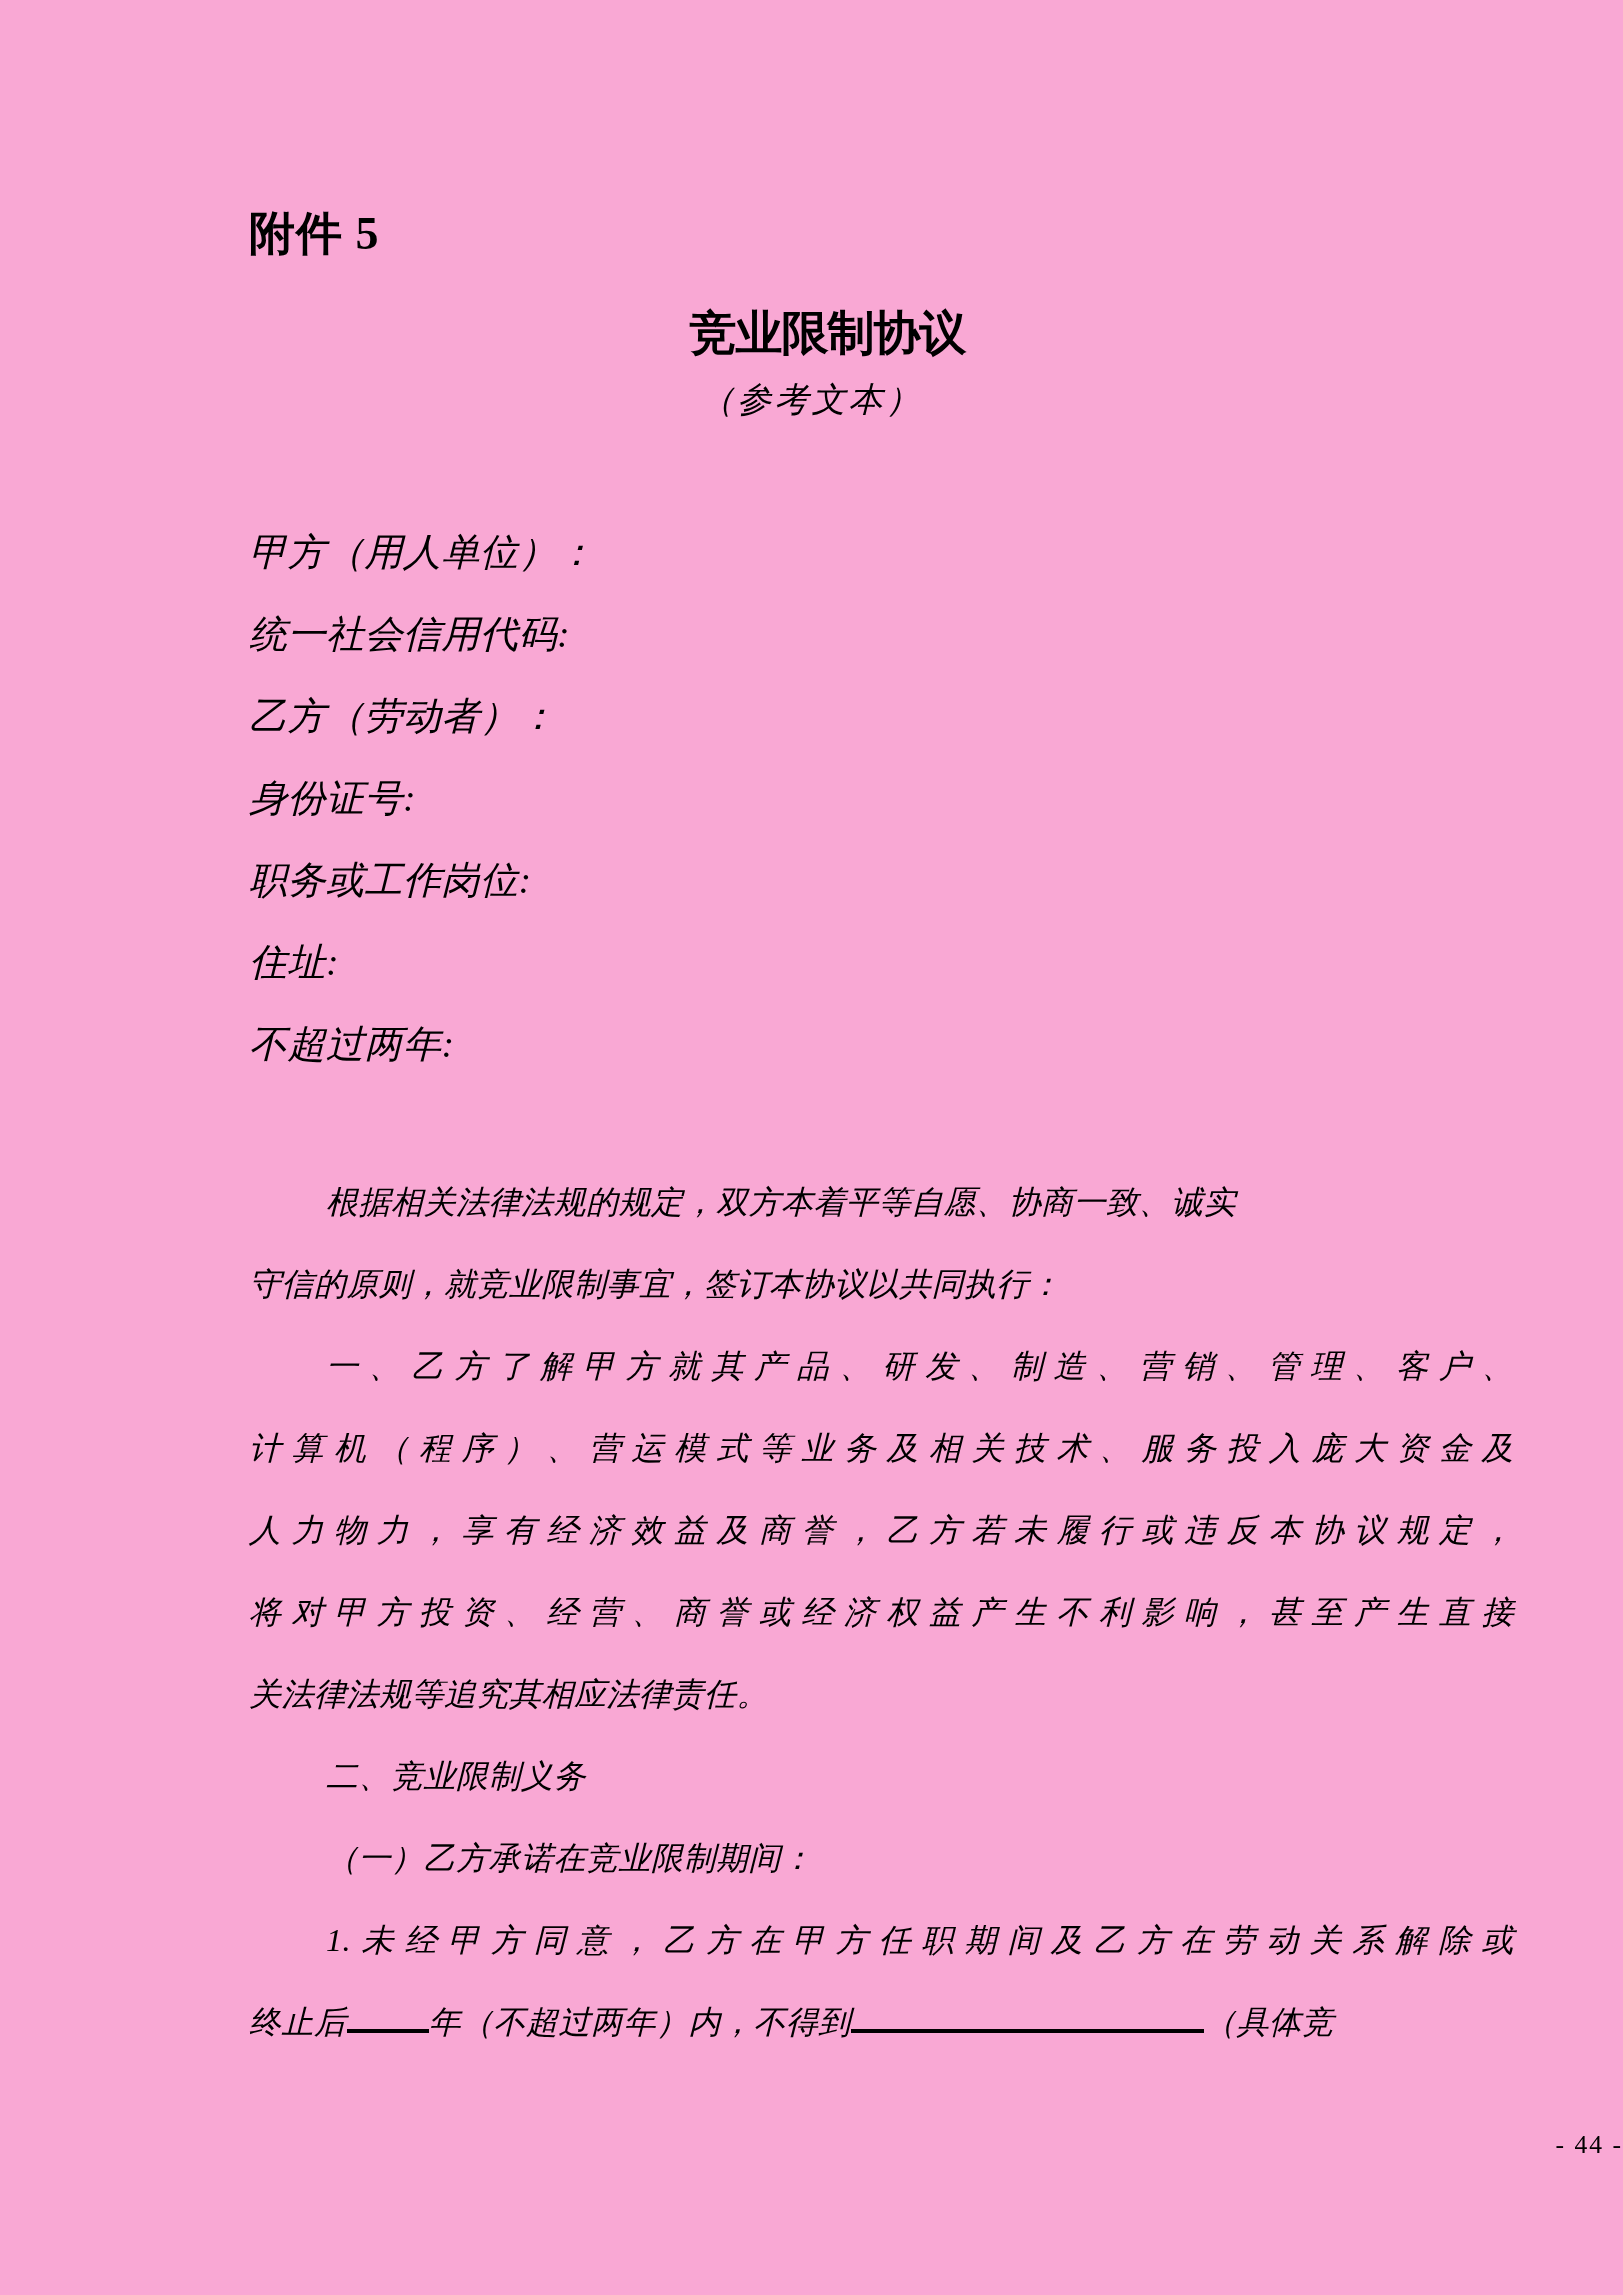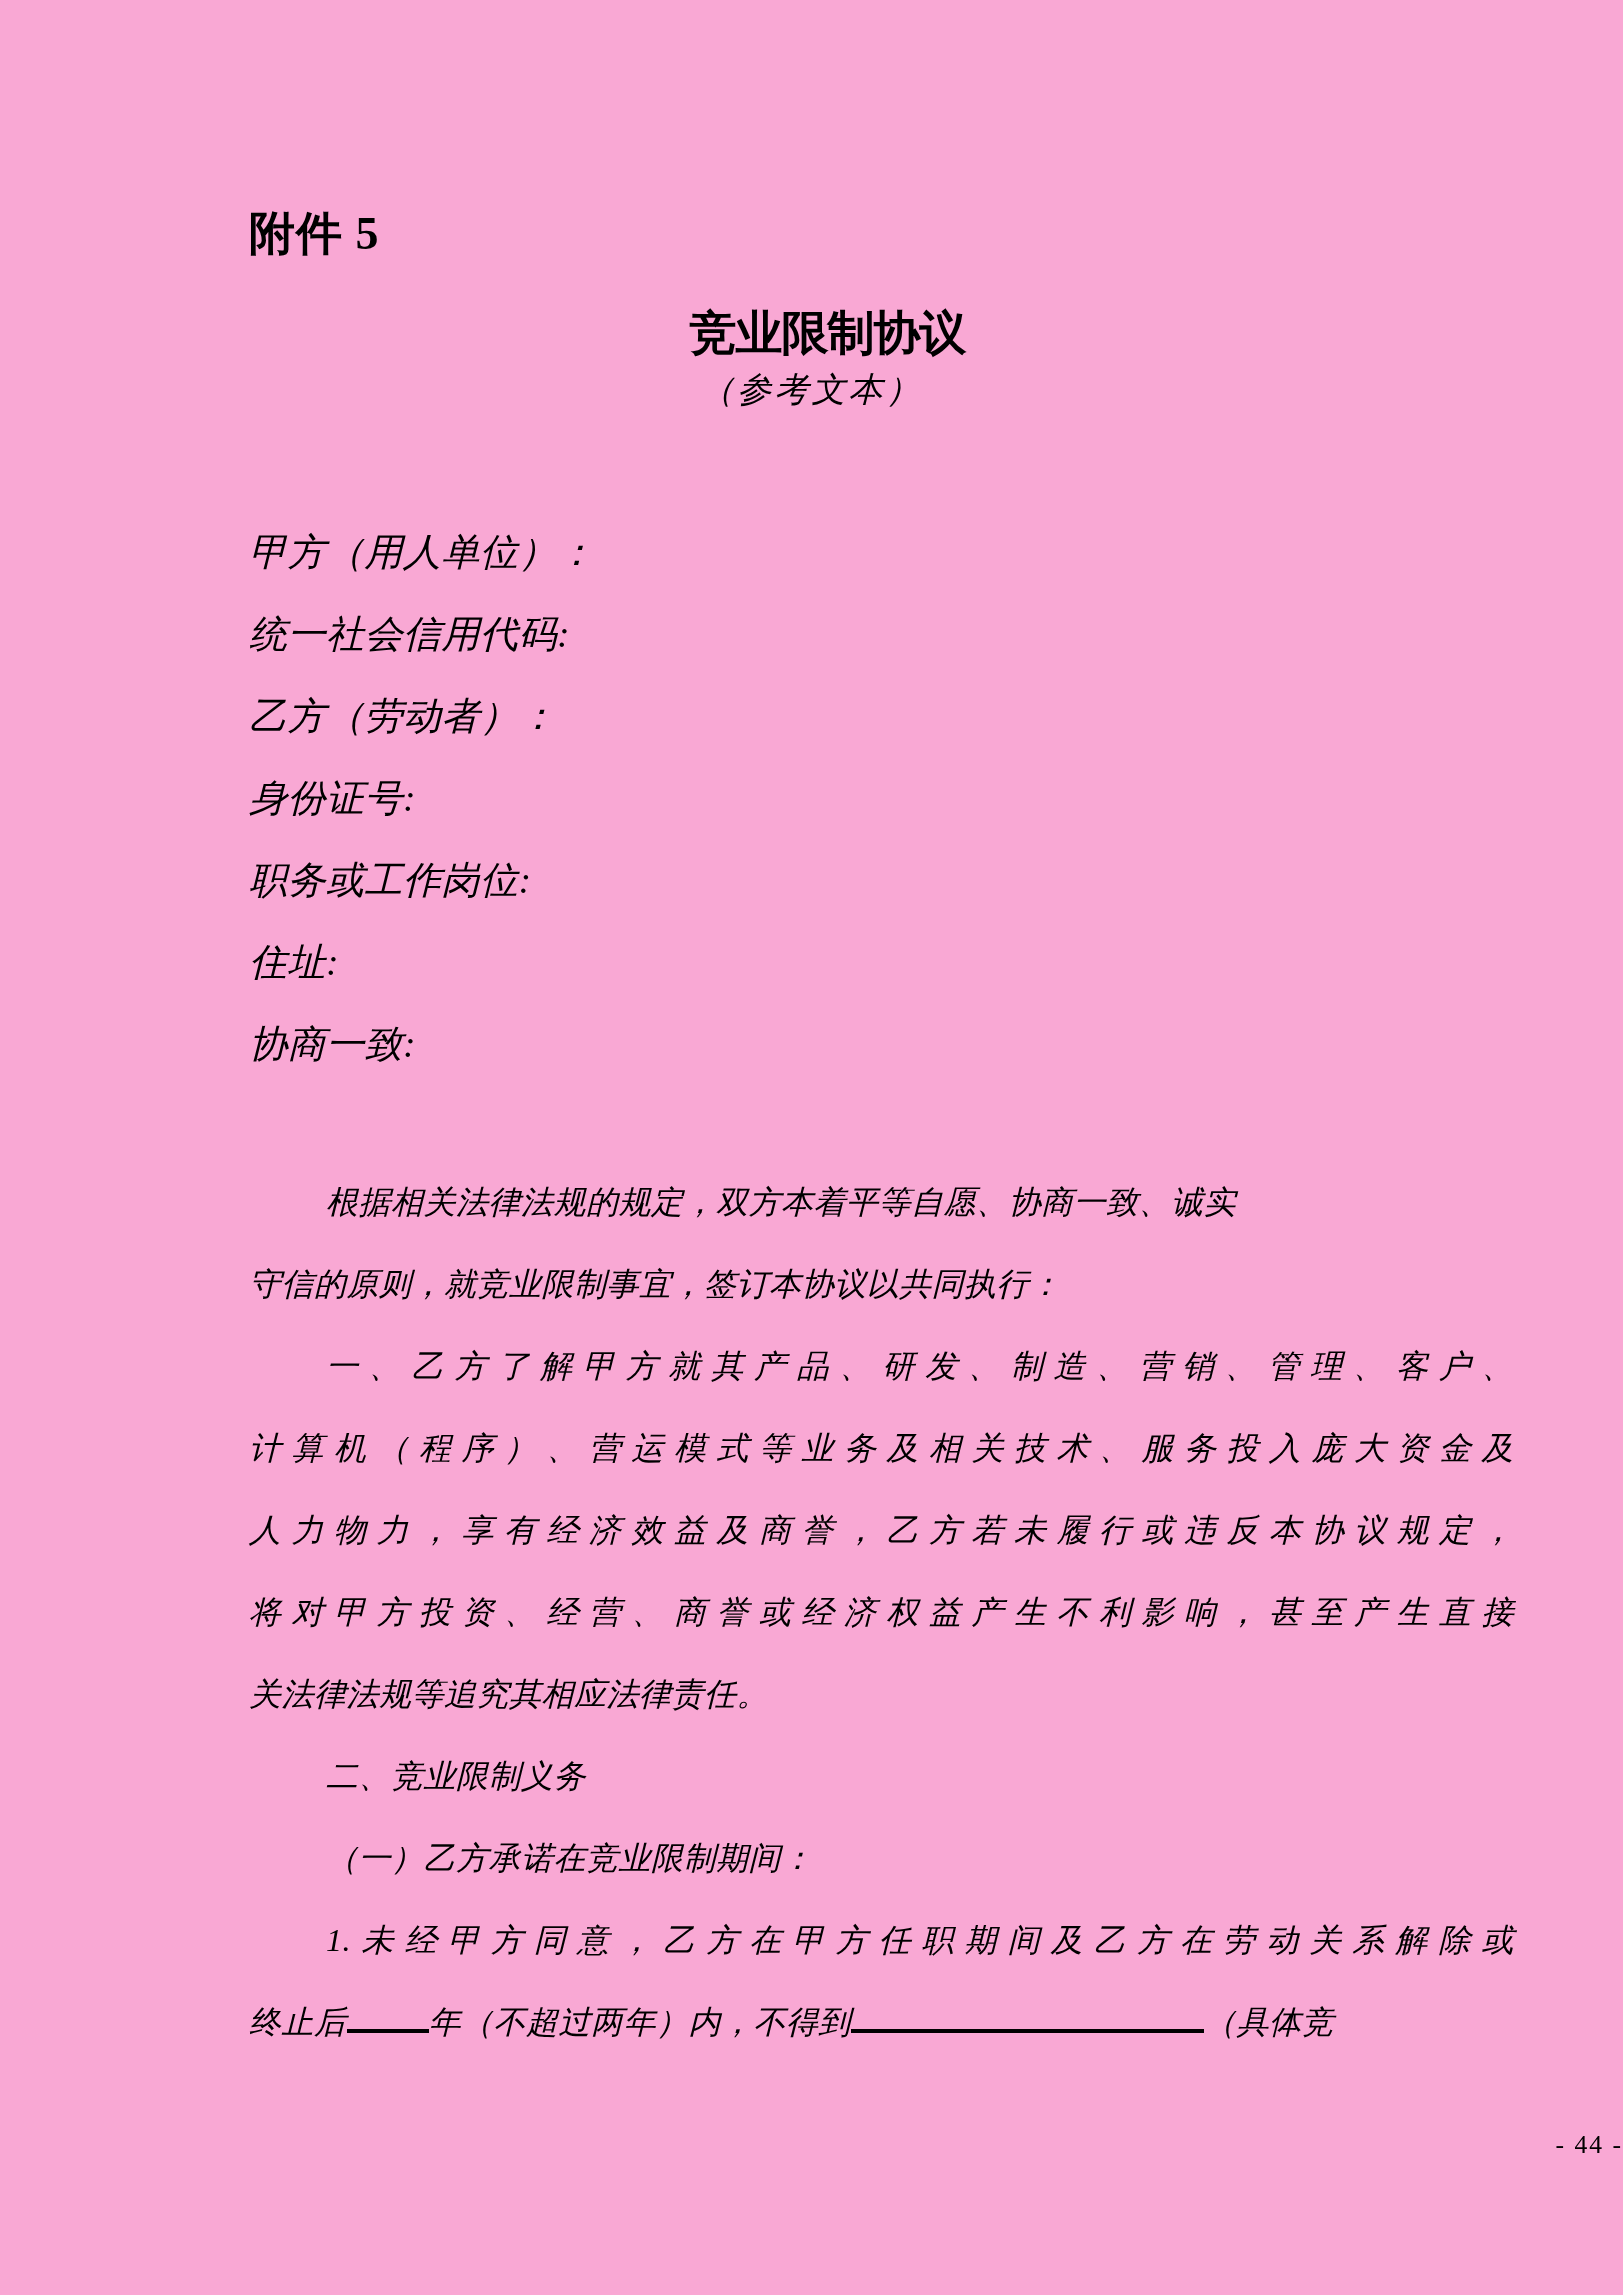--- a/index.html
+++ b/index.html
@@ -29,21 +29,21 @@
     left: 0; top: 279px; width: 100%;
     margin: 16px;
     text-align: center;
     font-size: 47px; font-weight: 700;
     line-height: 77px;
     letter-spacing: -1px;
   }
   
   .doc-subtitle {
     position: absolute;
-    left: 0; top: 359px; width: 100%;
+    left: 0; top: 369px; width: 100%;
     text-align: center;
     font-size: 34px;
     font-style: italic;
     letter-spacing: 3.1px;
     line-height: 61px;
   }
   
   .fields {
     position: absolute;
     left: 249px; top: 511px; width: 1265px;
@@ -99,21 +99,21 @@
 
   <div class="doc-subtitle">（参考文本）</div>
 
   <div class="fields">
     <div class="frow">甲方（用人单位）：</div>
     <div class="frow">统一社会信用代码:</div>
     <div class="frow">乙方（劳动者）：</div>
     <div class="frow">身份证号:</div>
     <div class="frow">职务或工作岗位:</div>
     <div class="frow">住址:</div>
-    <div class="frow">协商一致:</div>
+    <div class="frow">不超过两年:</div>
   </div>
 
   <div class="body-text">
     <div class="line ind">根据相关法律法规的规定，双方本着平等自愿、协商一致、诚实</div>
     <div class="line">守信的原则，就竞业限制事宜，签订本协议以共同执行：</div>
     <div class="line ind j">一、乙方了解甲方就其产品、研发、制造、营销、管理、客户、</div>
     <div class="line j">计算机（程序）、营运模式等业务及相关技术、服务投入庞大资金及</div>
     <div class="line j">人力物力，享有经济效益及商誉，乙方若未履行或违反本协议规定，</div>
     <div class="line j">将对甲方投资、经营、商誉或经济权益产生不利影响，甚至产生直接</div>
     <div class="line">关法律法规等追究其相应法律责任。</div>

